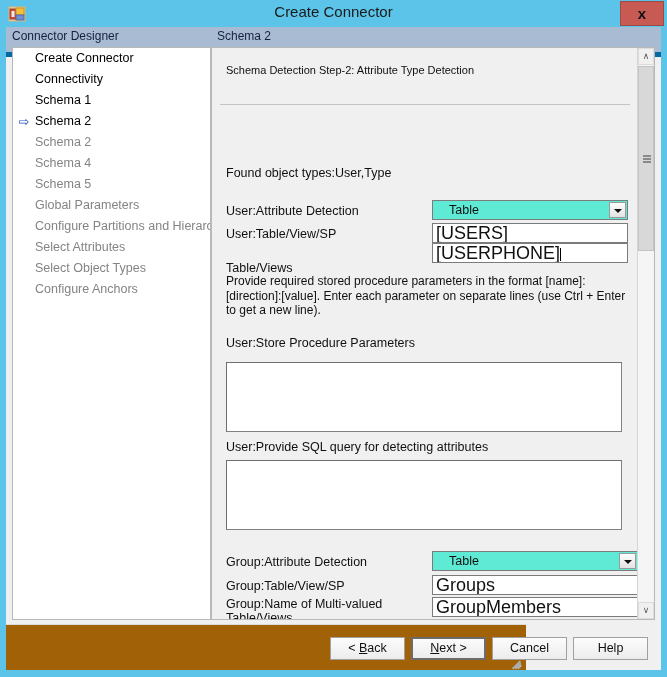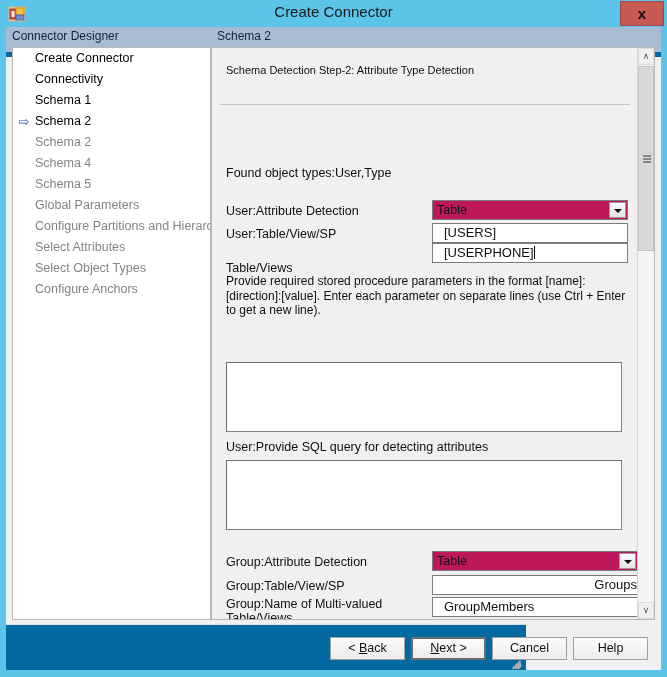--- a/index.html
+++ b/index.html
@@ -162,27 +162,27 @@
   .para {
     position: absolute;
     font-size: 12px;
     color: #101010;
     line-height: 14.5px;
   }
 
   .combo {
     position: absolute;
     height: 20px;
-    background: #be185d;
+    background: #5eead4;
     border: 1px solid #7b7b7b;
     box-sizing: border-box;
     font-size: 12.5px;
     color: #101010;
     line-height: 18px;
-    padding-left: 4px;
+    padding-left: 16px;
     overflow: hidden;
     white-space: nowrap;
     cursor: pointer;
   }
   .combo-arrow {
     position: absolute;
     right: 1px; top: 1px;
     width: 17px; height: 16px;
     background: linear-gradient(#fdfdfd, #e3e3e3);
     border: 1px solid #9a9a9a;
@@ -196,24 +196,24 @@
     border-right: 4px solid transparent;
     border-top: 4px solid #111111;
   }
 
   .textbox {
     position: absolute;
     height: 20px;
     background: #ffffff;
     border: 1px solid #7b7b7b;
     box-sizing: border-box;
-    font-size: 13px;
+    font-size: 18px;
     color: #101010;
     line-height: 18px;
-    padding-left: 11px;
+    padding-left: 3px;
     overflow: hidden;
     white-space: nowrap;
     cursor: text;
   }
   .caret {
     display: inline-block;
     width: 1px;
     height: 13px;
     background: #000;
     vertical-align: -2px;
@@ -274,21 +274,21 @@
     height: 2px;
     margin-bottom: 1px;
     background: #8a8a8a;
   }
 
   
   #footer {
     position: absolute;
     left: 0px; top: 597px;
     width: 520px; height: 46px;
-    background: #0369a1;
+    background: #a16207;
     border-top: 1px solid #dcdcdc;
     box-sizing: border-box;
   }
   .btn {
     position: absolute;
     top: 12px;
     width: 75px; height: 23px;
     background: linear-gradient(#fcfcfc, #ececec);
     border: 1px solid #a0a0a0;
     box-sizing: border-box;
@@ -403,33 +403,34 @@
           <span>[USERS]</span>
         </div>
 
         <div class="form-label" style="left:14px; top:213px;">Table/Views</div>
         <div class="textbox" style="left:220px; top:195px; width:196px;">
           <span>[USERPHONE]</span><span class="caret"></span>
         </div>
 
         <div class="para" style="left:14px; top:226px; width:400px;">Provide required stored procedure parameters in the format [name]:[direction]:[value]. Enter each parameter on separate lines (use Ctrl + Enter to get a new line).</div>
 
+        <div class="form-label" style="left:14px; top:288px;">User:Store Procedure Parameters</div>
         <div class="textarea" style="left:14px; top:314px; width:396px; height:70px;"></div>
 
         <div class="form-label" style="left:14px; top:392px;">User:Provide SQL query for detecting attributes</div>
         <div class="textarea" style="left:14px; top:412px; width:396px; height:70px;"></div>
 
         <div class="form-label" style="left:14px; top:507px;">Group:Attribute Detection</div>
         <div class="combo" style="left:220px; top:503px; width:206px;">
           <span>Table</span>
           <span class="combo-arrow"></span>
         </div>
 
         <div class="form-label" style="left:14px; top:531px;">Group:Table/View/SP</div>
-        <div class="textbox" style="left:220px; top:527px; width:206px;text-align:right;">
+        <div class="textbox" style="left:220px; top:527px; width:206px;">
           <span>Groups</span>
         </div>
 
         <div class="form-label" style="left:14px; top:549px;">Group:Name of Multi-valued</div>
         <div class="form-label" style="left:14px; top:563px;">Table/Views</div>
         <div class="textbox" style="left:220px; top:549px; width:206px;">
           <span>GroupMembers</span>
         </div>
 
       </div>

